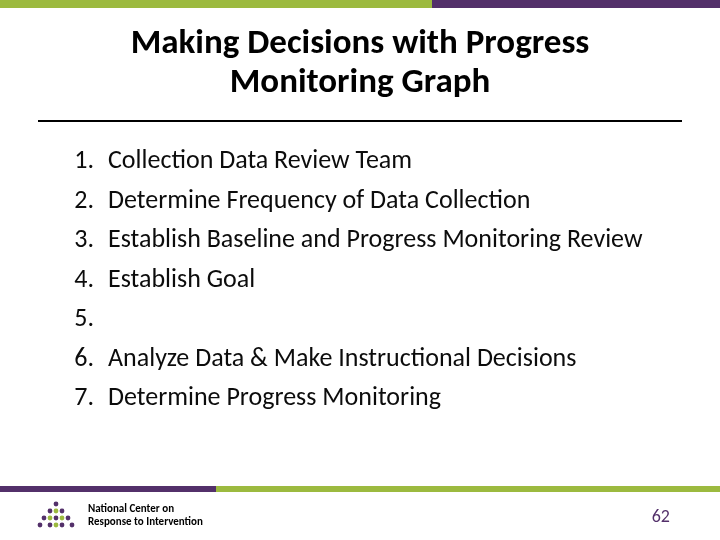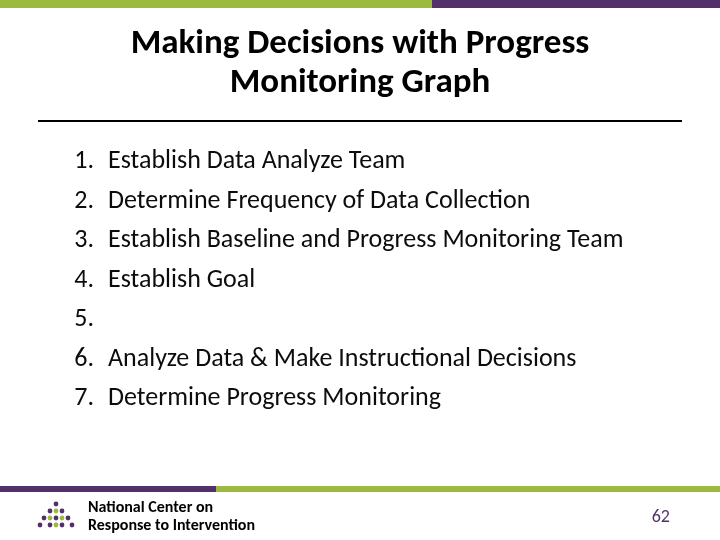--- a/index.html
+++ b/index.html
@@ -87,21 +87,21 @@
   .logo {
     width: 40px;
     height: 32px;
     margin-left: 36px;
     margin-right: 12px;
     position: relative;
     flex: none;
   }
   .logo svg { display: block; }
   .org {
-    font-size: 16px;
+    font-size: 11px;
     line-height: 1.15;
     font-weight: 600;
     color: #000;
   }
   .pagenum {
     margin-left: auto;
     margin-right: 50px;
     font-size: 18px;
     color: #53306a;
   }
@@ -119,29 +119,29 @@
   <div class="title">
     <span>Making Decisions with Progress</span><br>
     <span>Monitoring Graph</span>
   </div>
 
   <div class="title-rule"></div>
 
   <div class="list">
     <div class="row">
       <span class="num">1.</span>
-      <span>Establish Data Analyze Team</span>
+      <span>Collection Data Review Team</span>
     </div>
     <div class="row">
       <span class="num">2.</span>
       <span>Determine Frequency of Data Collection</span>
     </div>
     <div class="row">
       <span class="num">3.</span>
-      <span>Establish Baseline and Progress Monitoring Team</span>
+      <span>Establish Baseline and Progress Monitoring Review</span>
     </div>
     <div class="row">
       <span class="num">4.</span>
       <span>Establish Goal</span>
     </div>
     <div class="row">
       <span class="num">5.</span>
     </div>
     <div class="row">
       <span class="num">6.</span>

